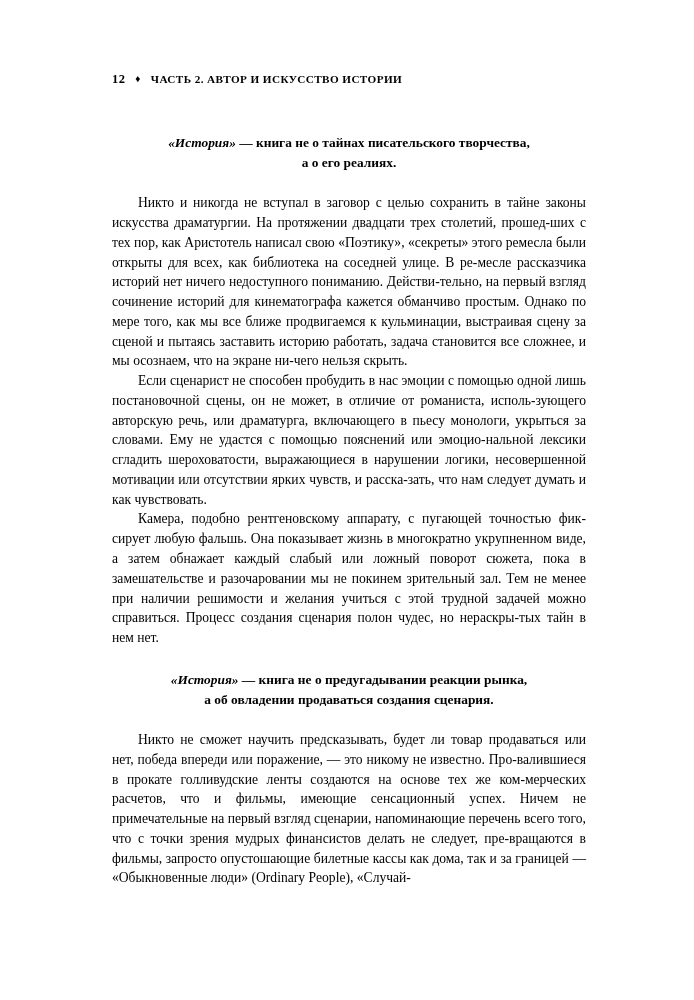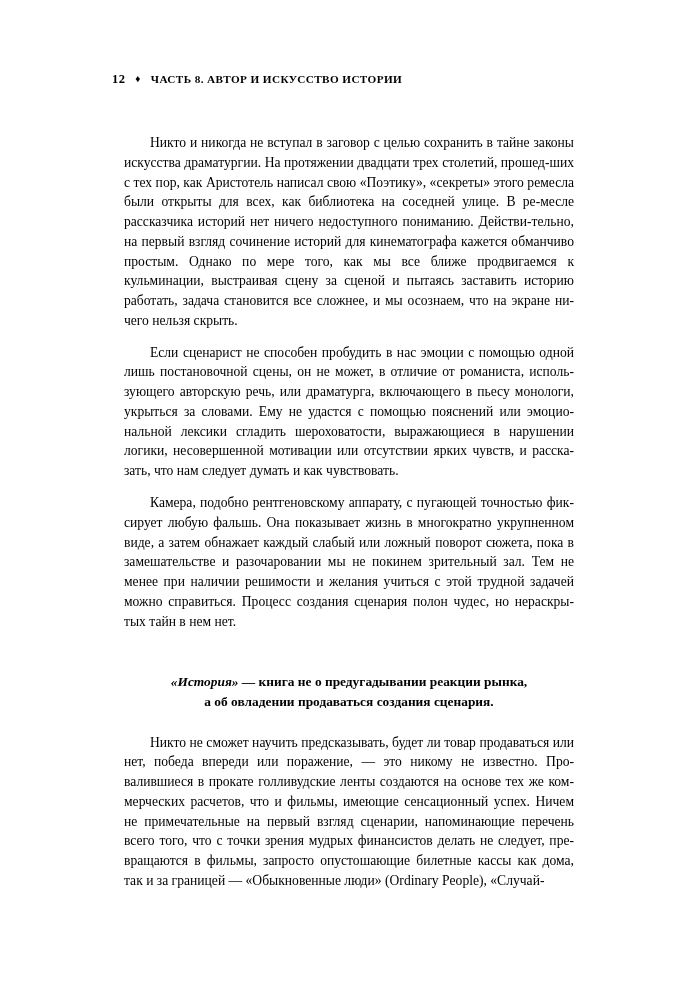--- a/index.html
+++ b/index.html
@@ -50,48 +50,52 @@
     font-weight: bold;
     font-size: 13.4px;
     line-height: 1.5;
     margin: 0 0 20px 0;
     padding: 0 14px;
   }
   .callout em {
     font-style: italic;
   }
   .callout.second {
-    margin-top: 41px;
+    margin-top: 22px;
     margin-bottom: 20px;
   }
   p.body {
-    margin: 12px;
+    margin: 0;
     text-align: justify;
     text-indent: 26px;
     font-size: 13.6px;
     line-height: 1.455;
     hyphens: manual;
   }
   p.body + p.body {
     margin-top: 0;
   }
   .ital {
   }
 </style>
 </head>
 <body>
 
 <div class="page">
 
   <div class="running-head">
     <span class="folio">12</span>
     <span class="sep">♦</span>
-    <span class="title">ЧАСТЬ 8.  АВТОР И ИСКУССТВО ИСТОРИИ</span>
+    <span class="title">ЧАСТЬ 2.  АВТОР И ИСКУССТВО ИСТОРИИ</span>
   </div>
 
+  <div class="callout first">
+    <em>«История»</em><span> — книга не о тайнах писательского творчества,</span><br>
+    <span>а о его реалиях.</span>
+  </div>
 
   <p class="body">Никто и никогда не вступал в заговор с целью сохранить в тайне законы искусства драматургии. На протяжении двадцати трех столетий, прошед-ших с тех пор, как Аристотель написал свою «Поэтику», «секреты» этого ремесла были открыты для всех, как библиотека на соседней улице. В ре-месле рассказчика историй нет ничего недоступного пониманию. Действи-тельно, на первый взгляд сочинение историй для кинематографа кажется обманчиво простым. Однако по мере того, как мы все ближе продвигаемся к кульминации, выстраивая сцену за сценой и пытаясь заставить историю работать, задача становится все сложнее, и мы осознаем, что на экране ни-чего нельзя скрыть.</p>
 
   <p class="body"><span>Если сценарист не способен пробудить в нас эмоции с помощью одной лишь постановочной сцены, он не может, в отличие от романиста, исполь-зующего авторскую речь, или драматурга, включающего в пьесу монологи, укрыться за словами. Ему не удастся с помощью пояснений или эмоцио-нальной лексики сгладить шероховатости, выражающиеся в нарушении логики, несовершенной мотивации или отсутствии ярких чувств, и </span><span class="ital">расска-зать</span><span>, что нам следует думать и как чувствовать.</span></p>
 
   <p class="body">Камера, подобно рентгеновскому аппарату, с пугающей точностью фик-сирует любую фальшь. Она показывает жизнь в многократно укрупненном виде, а затем обнажает каждый слабый или ложный поворот сюжета, пока в замешательстве и разочаровании мы не покинем зрительный зал. Тем не менее при наличии решимости и желания учиться с этой трудной задачей можно справиться. Процесс создания сценария полон чудес, но нераскры-тых тайн в нем нет.</p>
 
   <div class="callout second">
     <em>«История»</em><span> — книга не о предугадывании реакции рынка,</span><br>
     <span>а об овладении продаваться создания сценария.</span>

